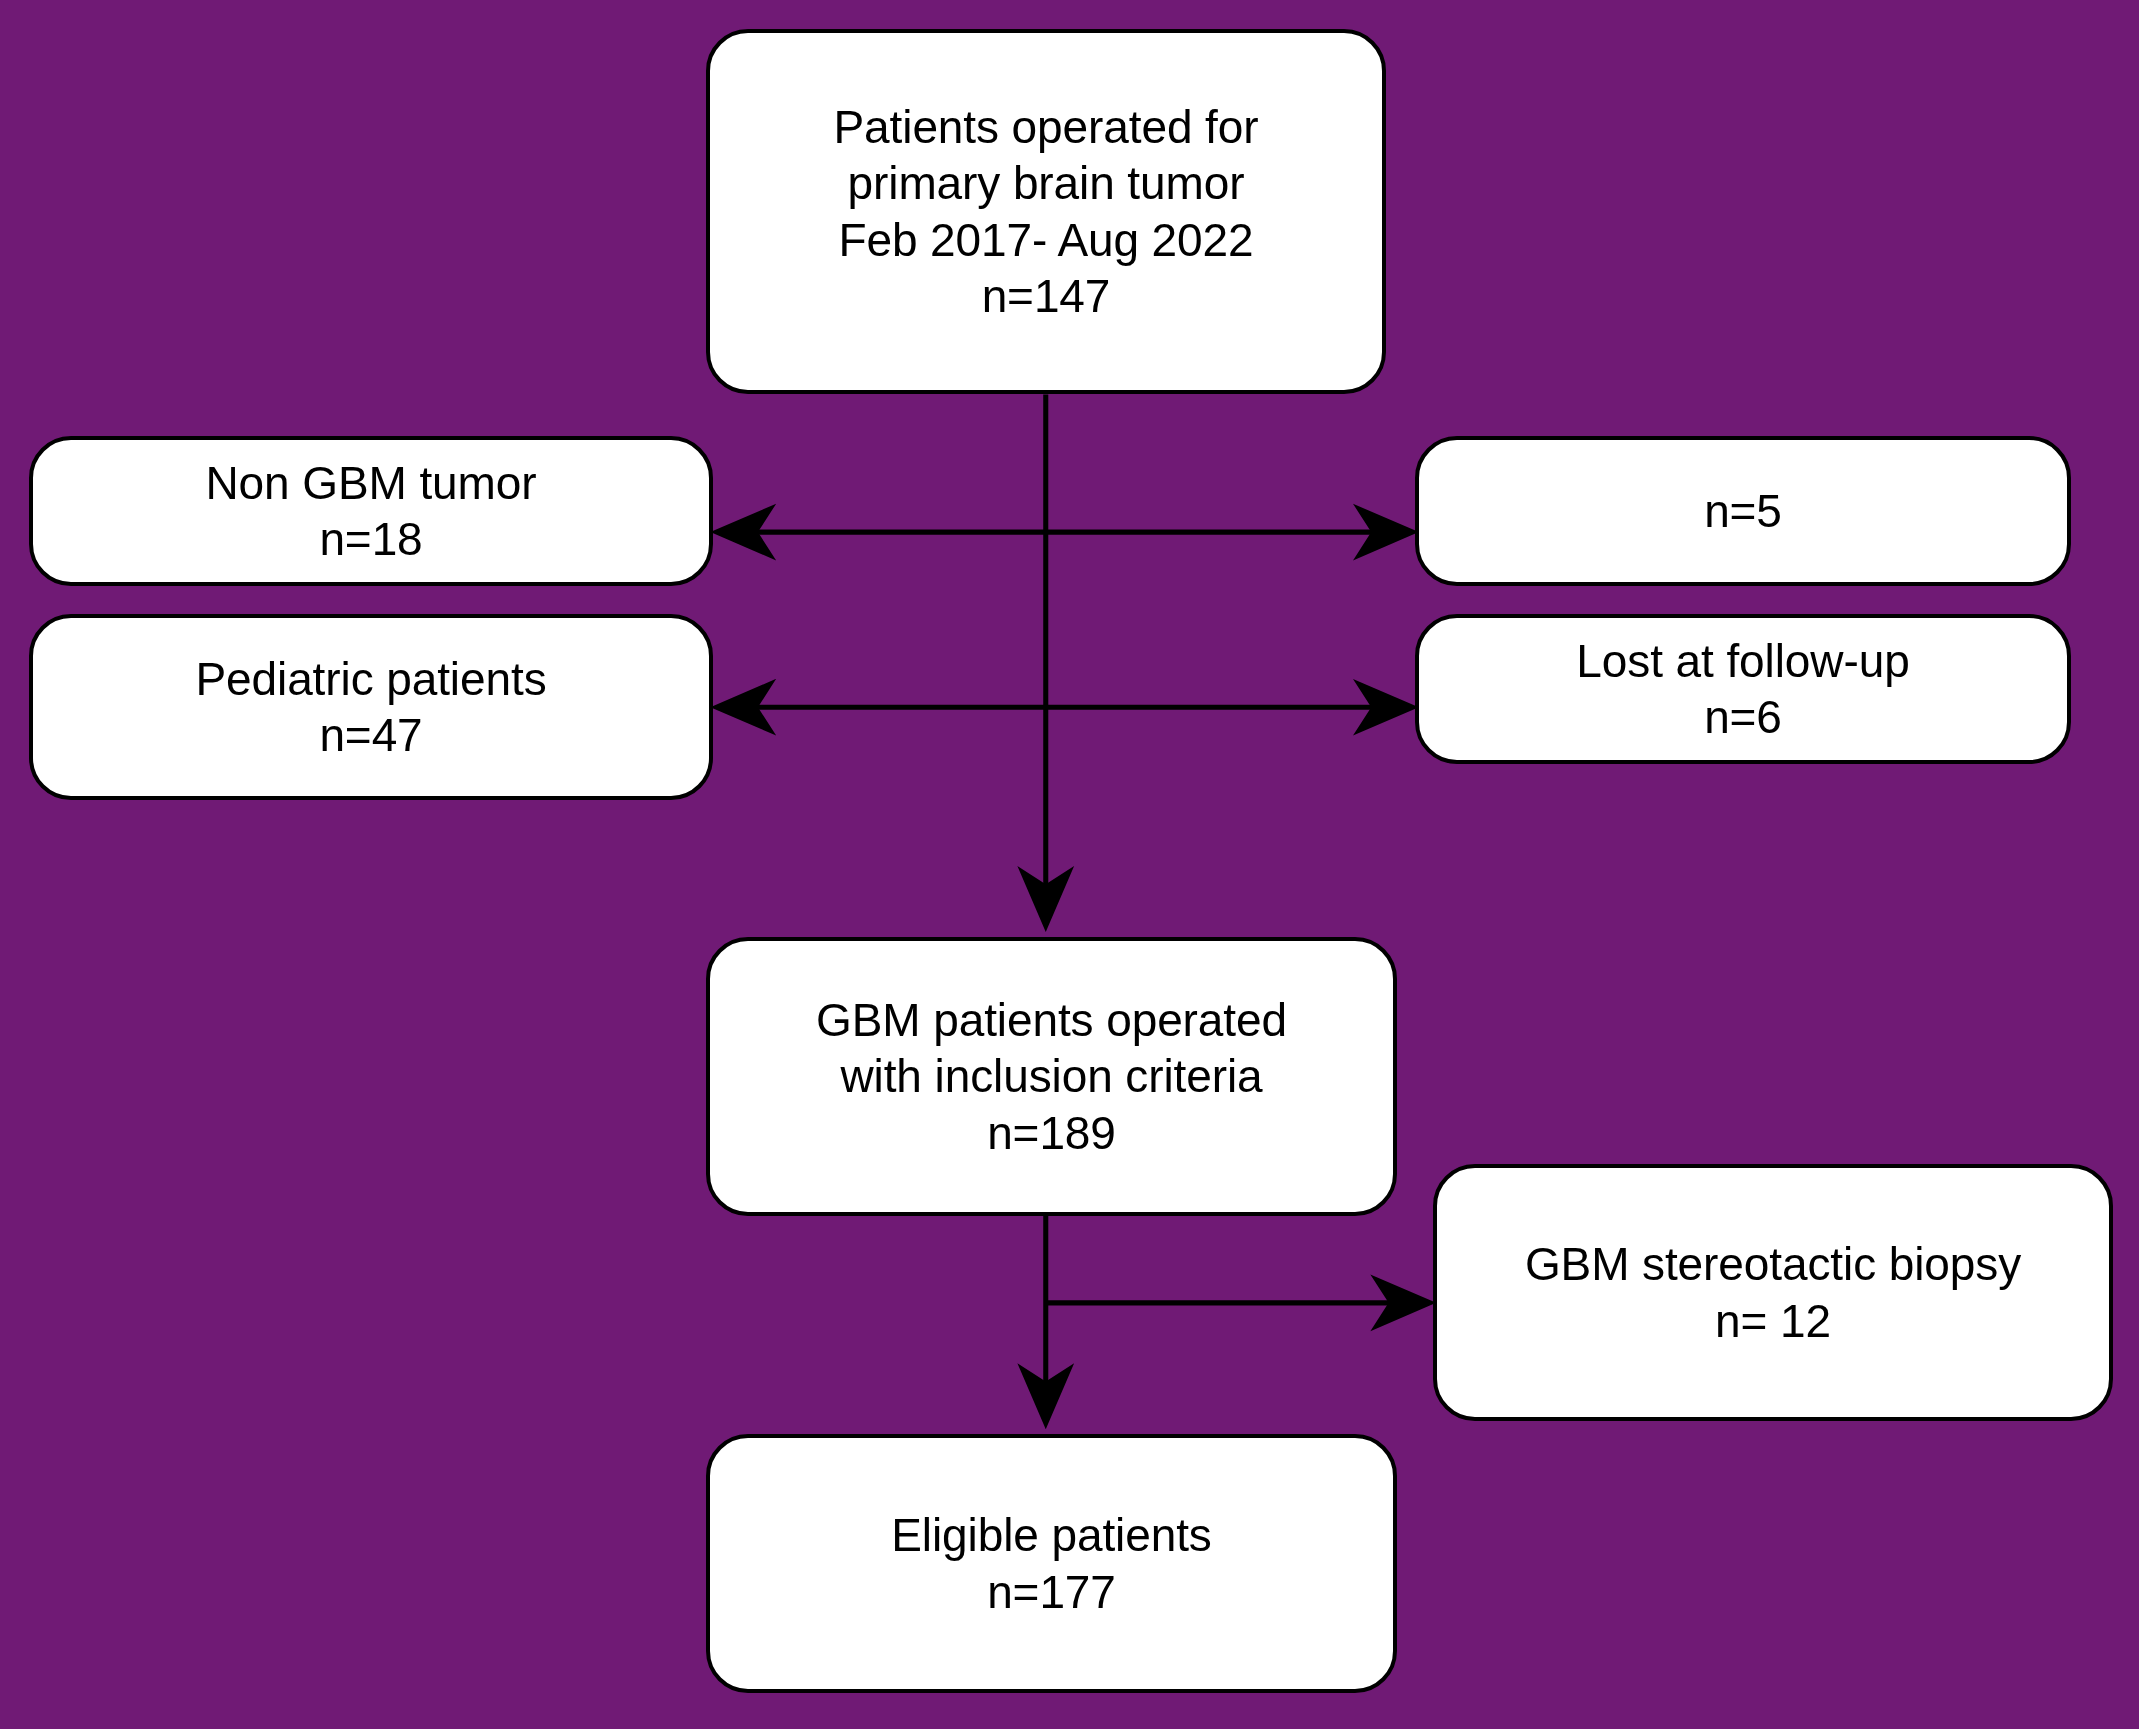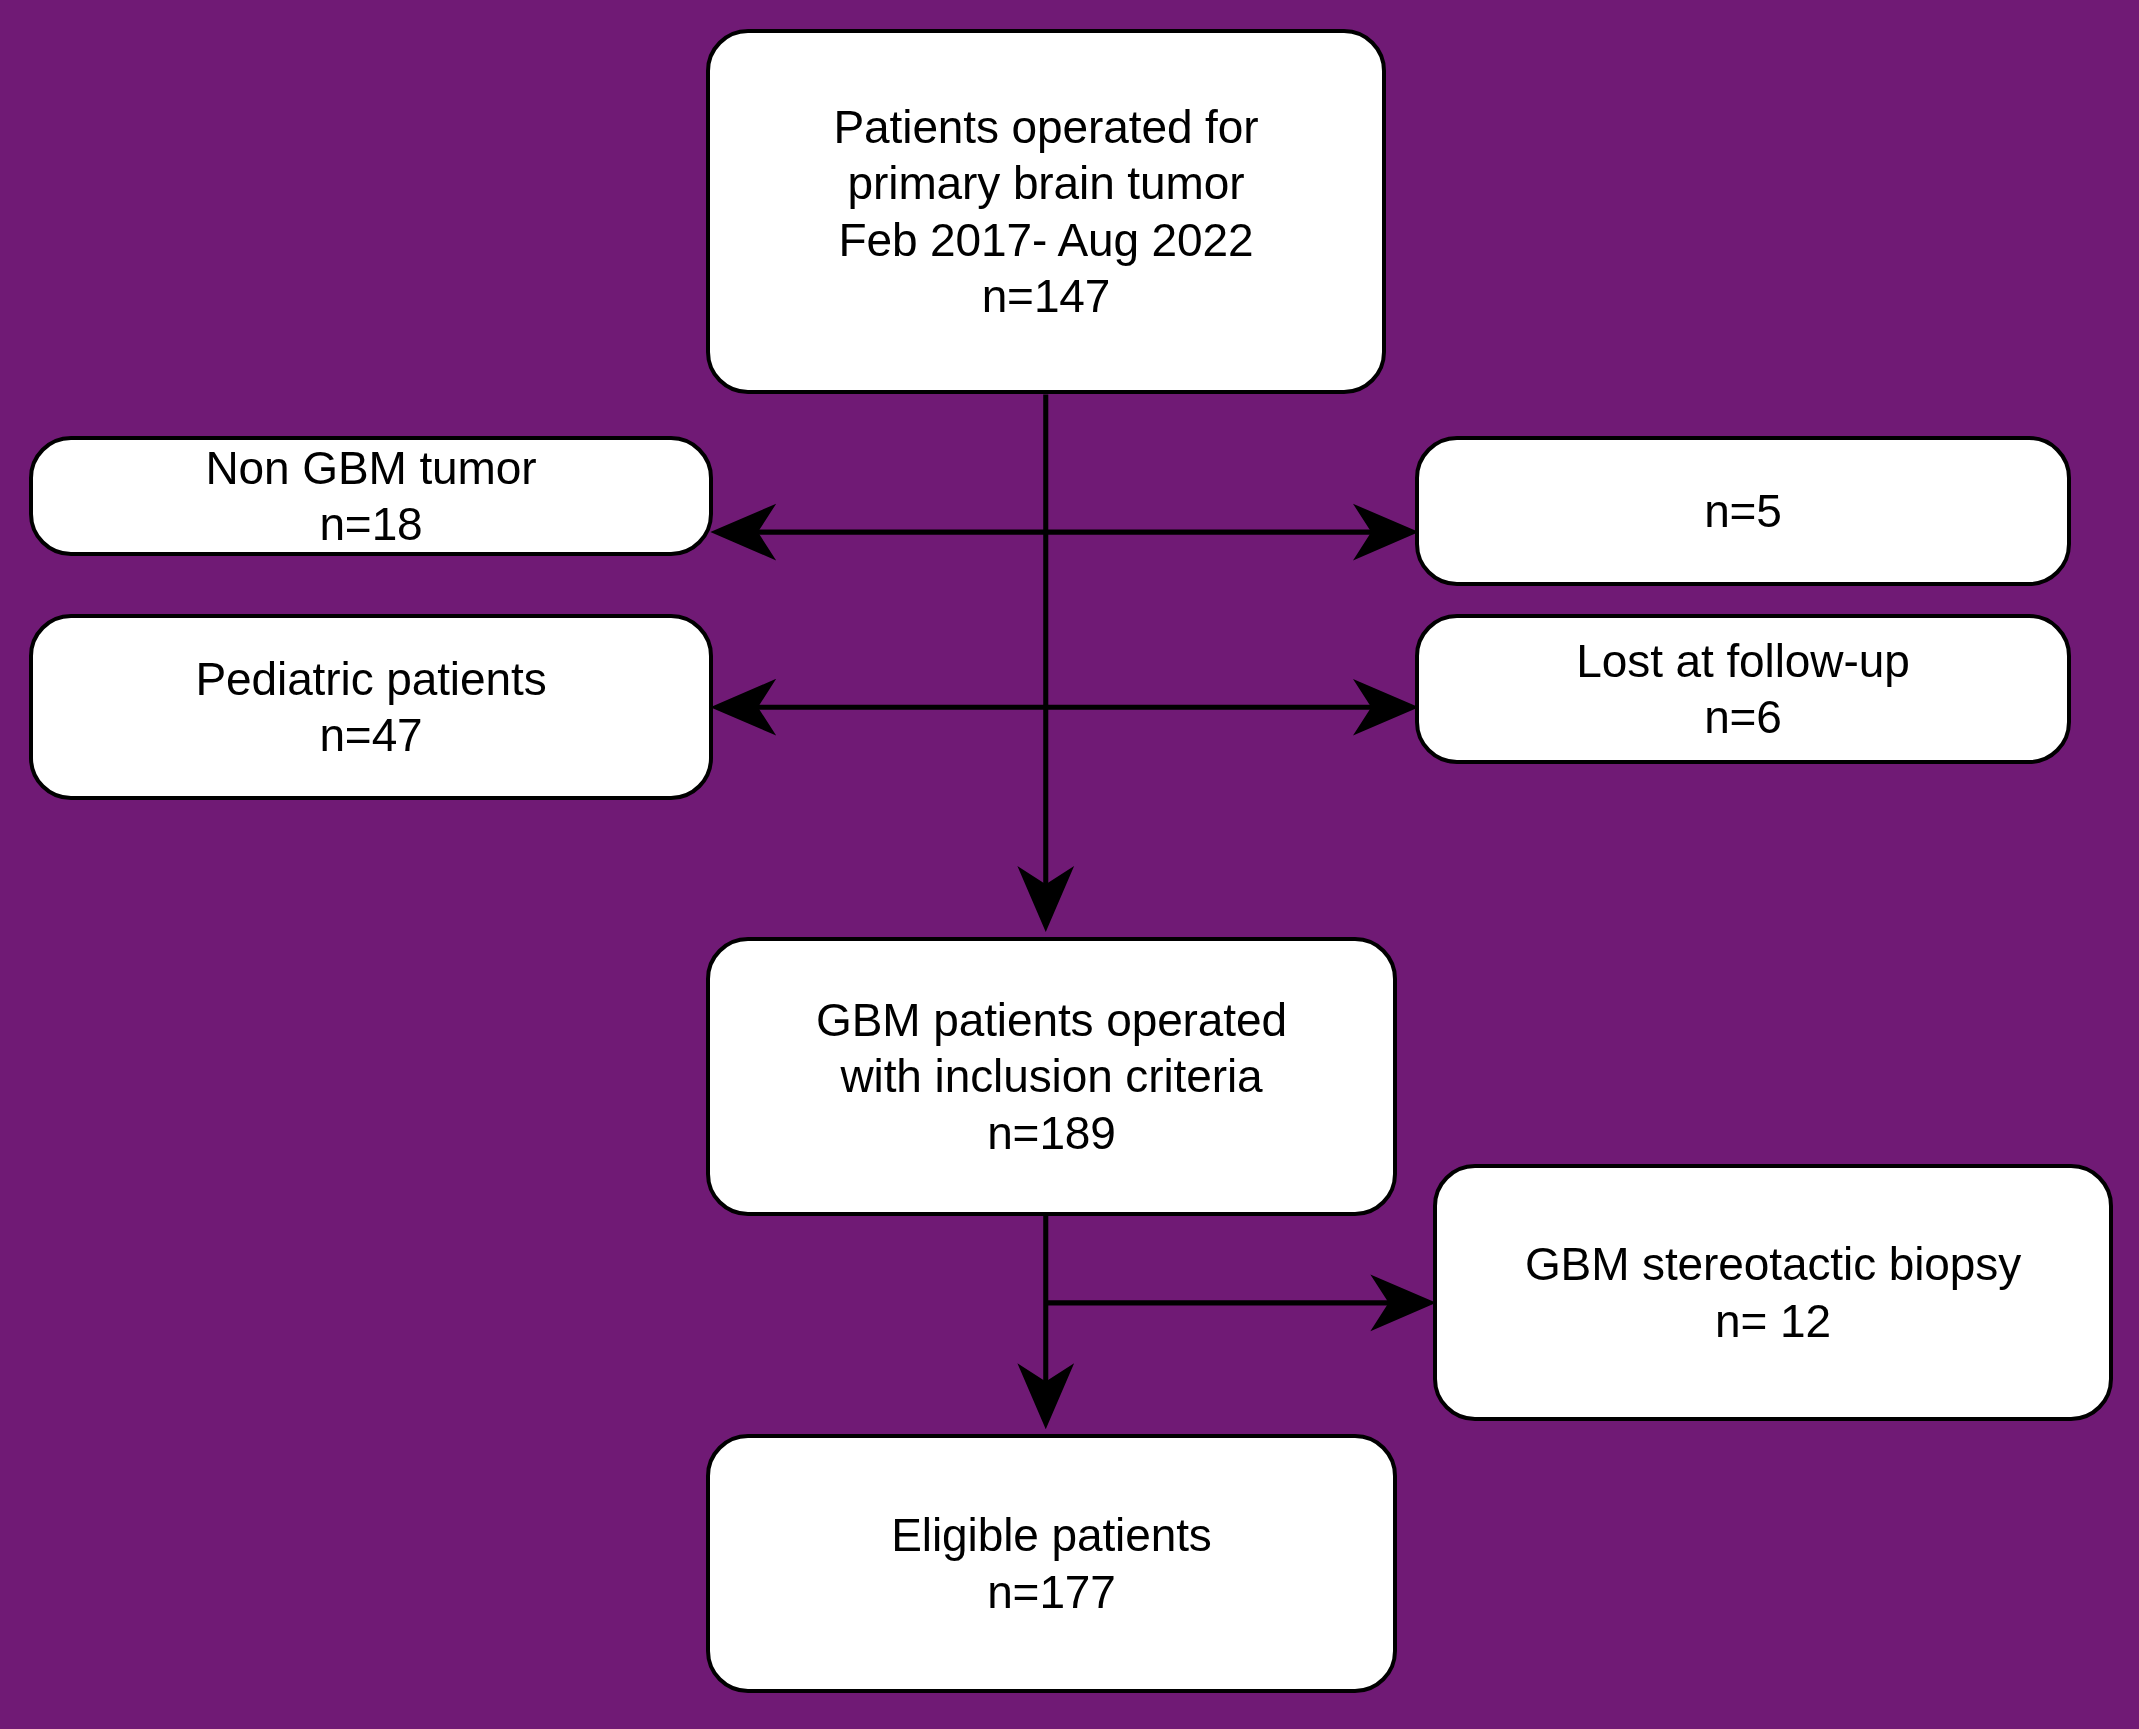--- a/index.html
+++ b/index.html
@@ -44,21 +44,21 @@
   }
   .node .line {
     display: block;
     font-size: 46px;
     line-height: 1.22;
     white-space: nowrap;
     letter-spacing: -0.1px;
   }
   
   #node-source      { left: 706px;  top: 29px;   width: 680px; height: 365px; }
-  #node-nongbm      { left: 29px;   top: 436px;  width: 684px; height: 120px; }
+  #node-nongbm      { left: 29px;   top: 436px;  width: 684px; height: 150px; }
   #node-noimage     { left: 1415px; top: 436px;  width: 656px; height: 150px; }
   #node-pediatric   { left: 29px;   top: 614px;  width: 684px; height: 186px; }
   #node-lostfu      { left: 1415px; top: 614px;  width: 656px; height: 150px; }
   #node-included    { left: 706px;  top: 937px; width: 691px; height: 279px; }
   #node-biopsy      { left: 1433px; top: 1164px; width: 680px; height: 257px; }
   #node-eligible    { left: 706px;  top: 1434px; width: 691px; height: 259px; }
 </style>
 </head>
 <body>
 

